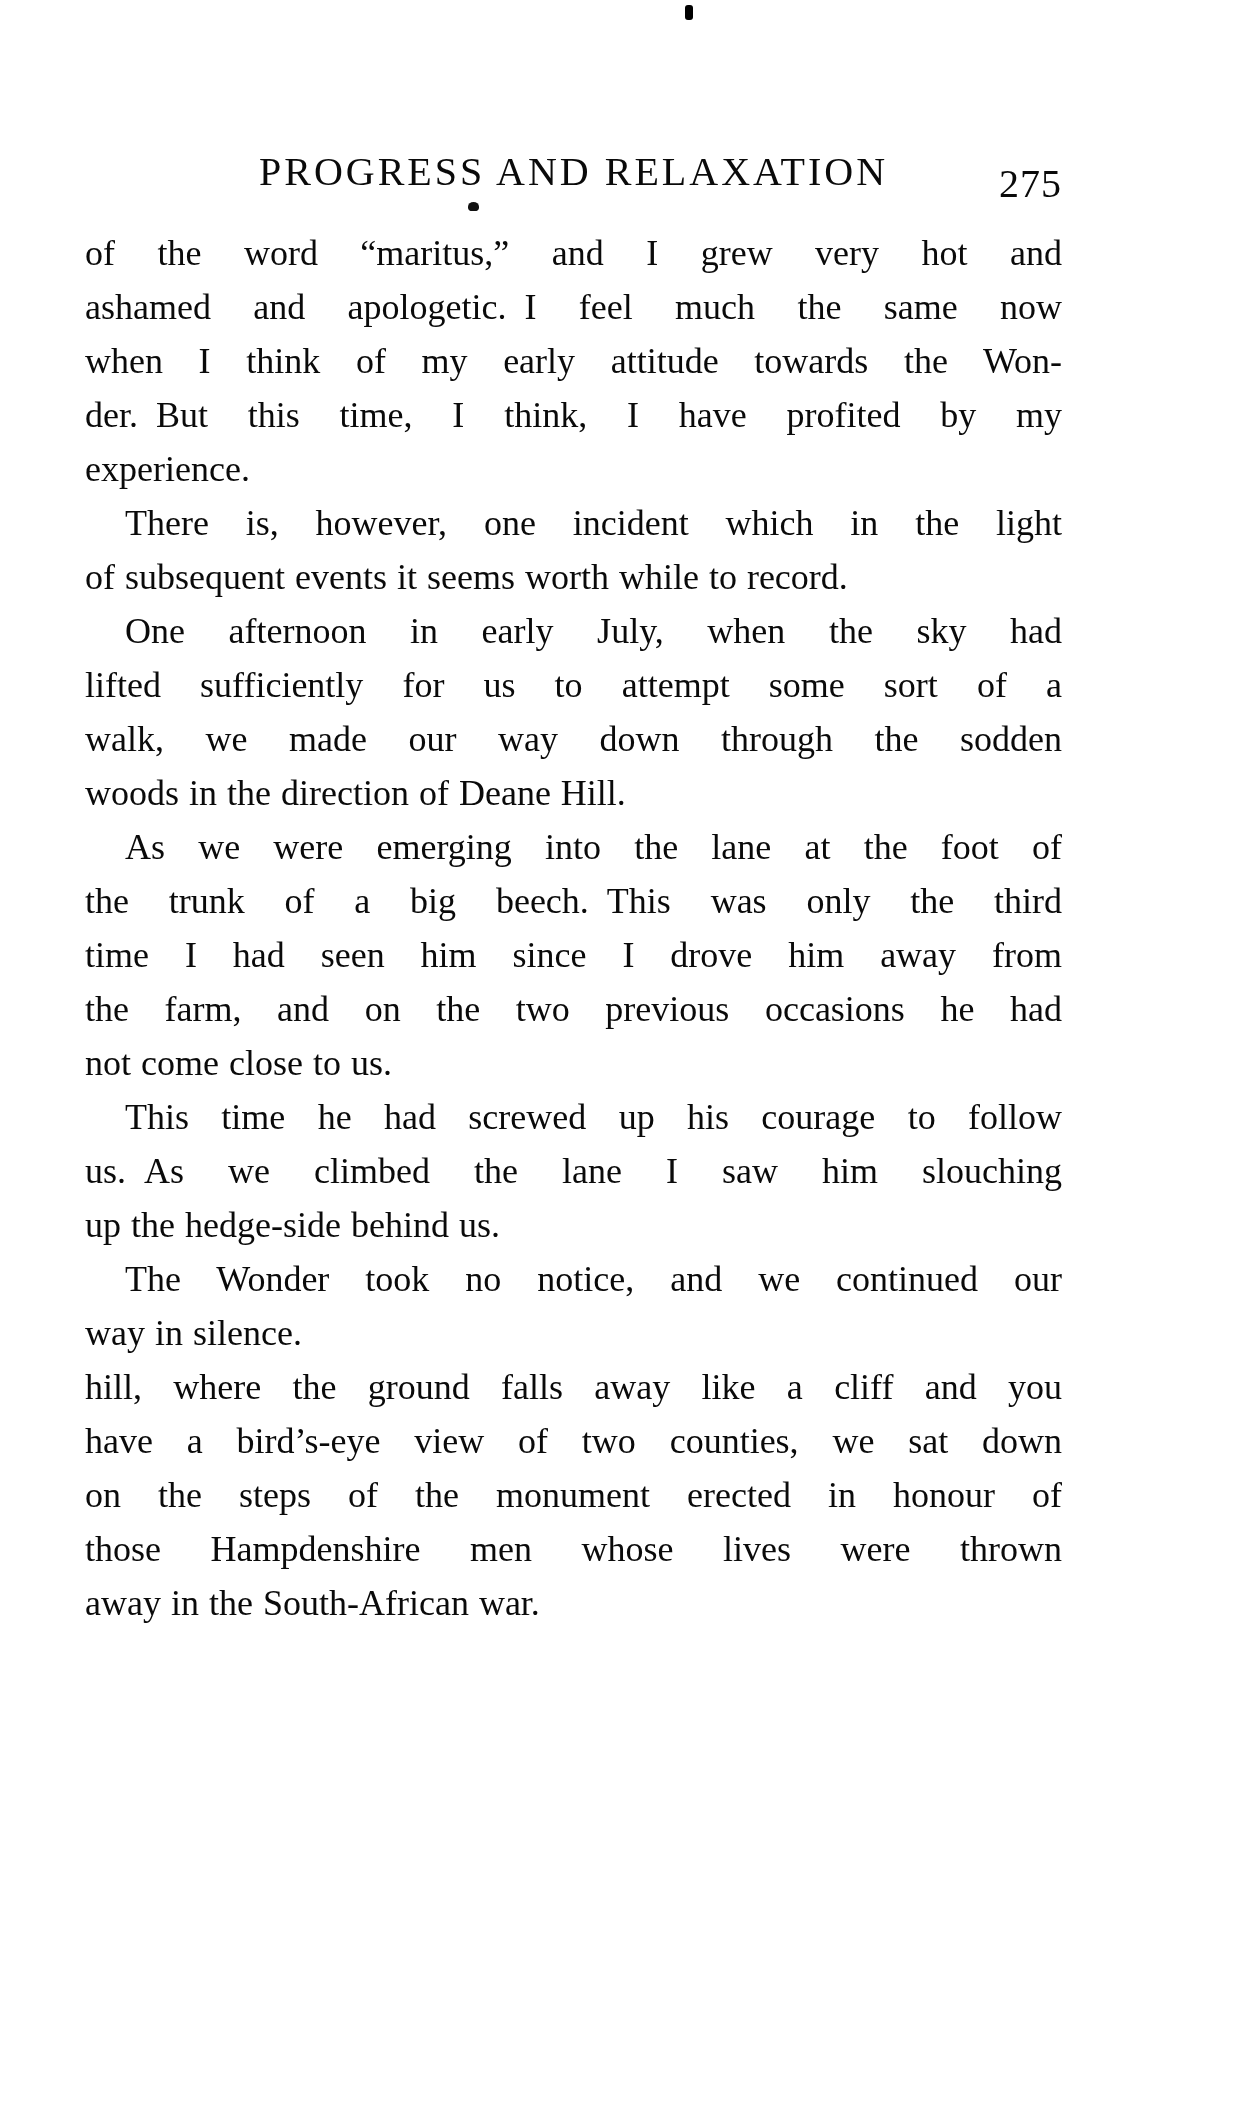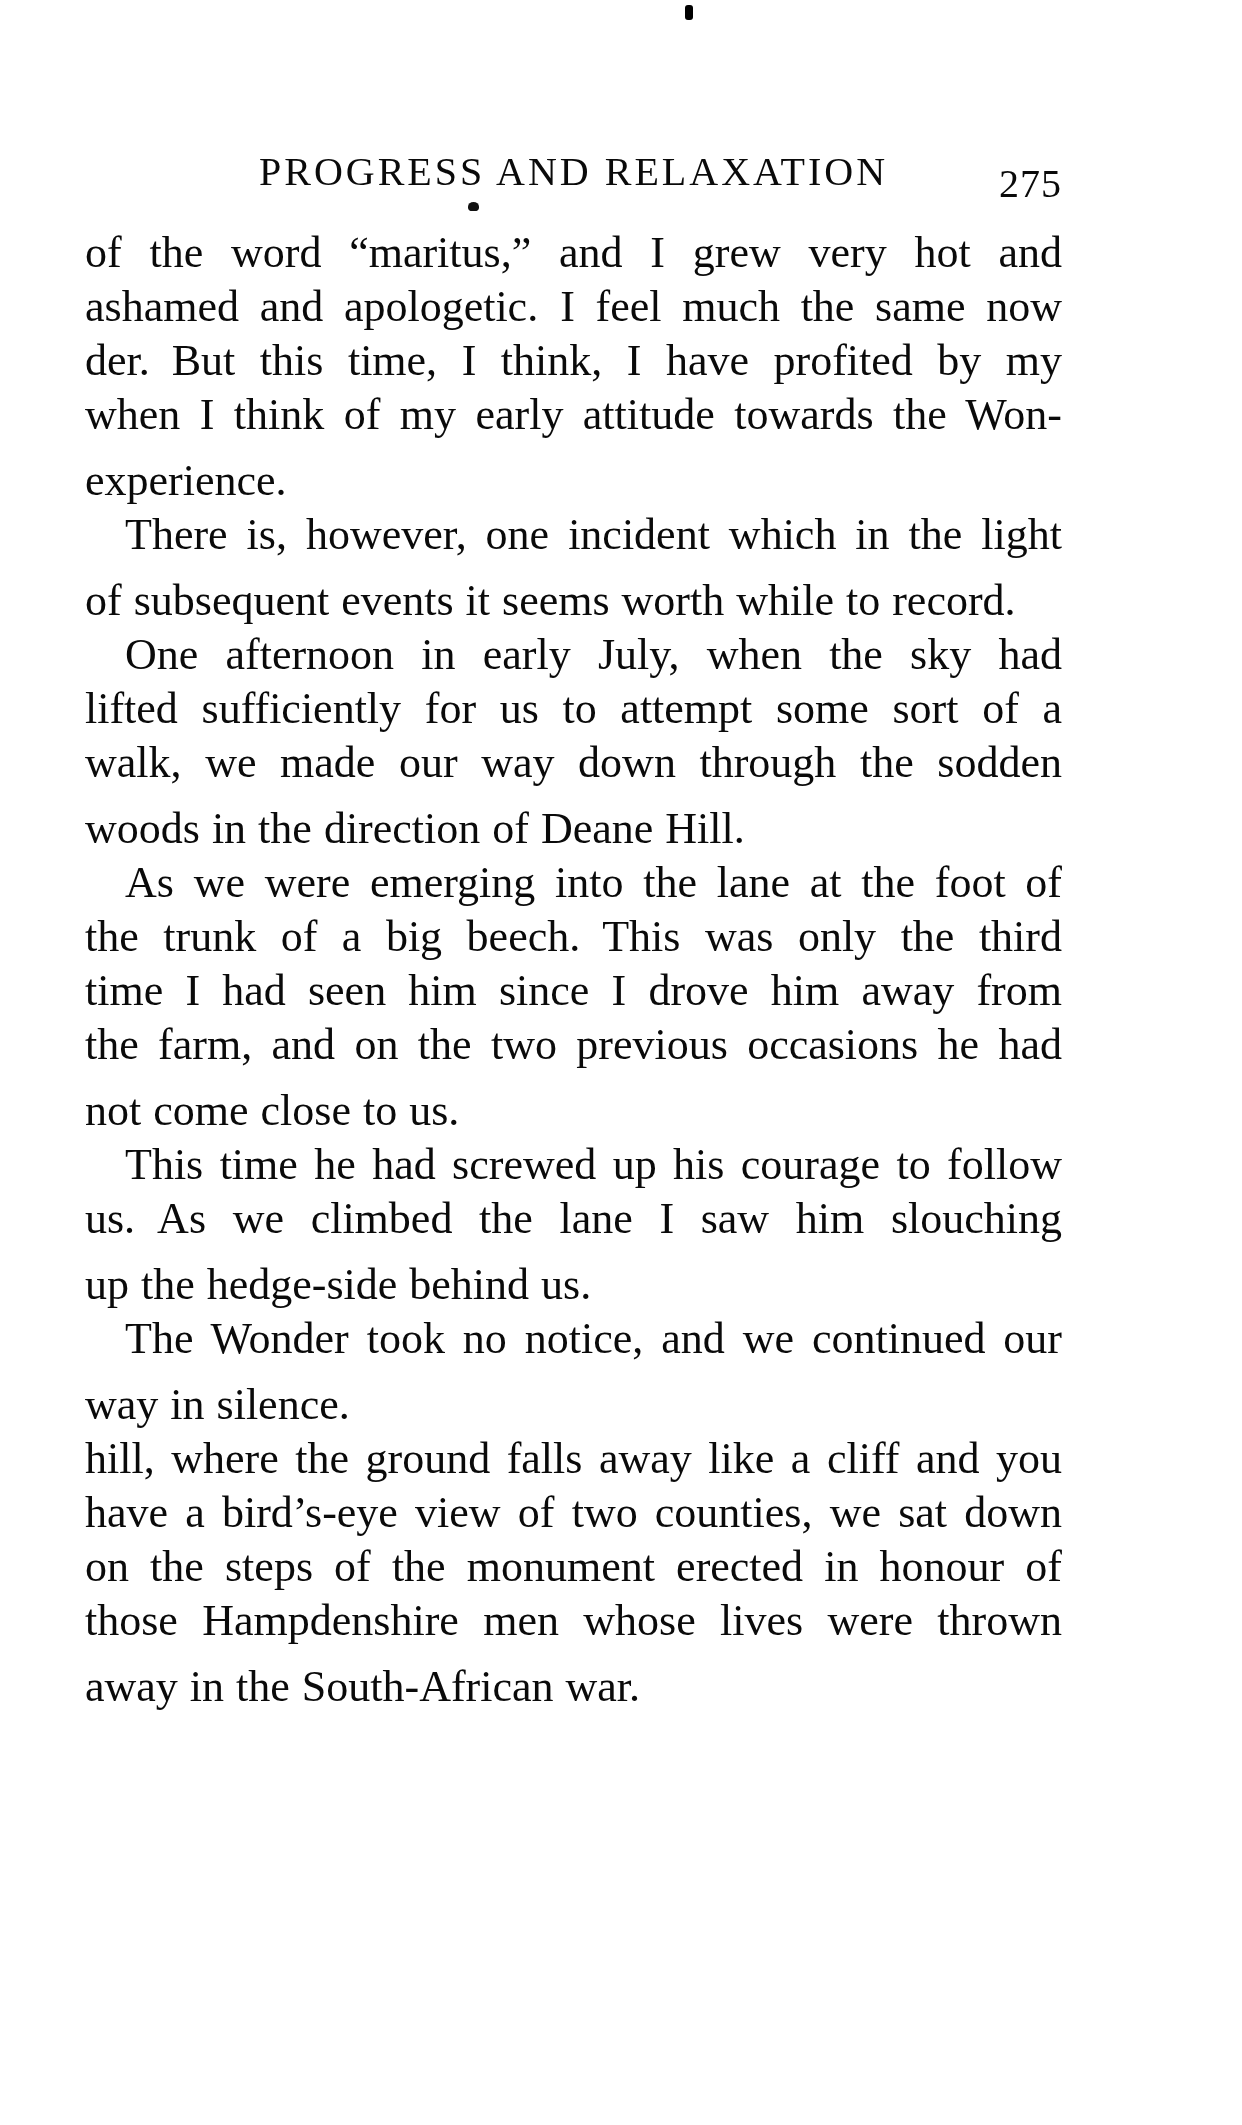--- a/index.html
+++ b/index.html
@@ -44,29 +44,28 @@
   
   .text-block {
     position: absolute;
     top: 226px;
     left: 85px;
     width: 977px;
   }
   .line {
     height: 54px;
     line-height: 54px;
-    font-size: 44px;
+    font-size: 36px;
     text-align: justify;
     text-align-last: justify;
     word-spacing: 1px;
     overflow: visible;
   }
   .line.end {
     text-align-last: left;
-    margin-top: 12px;
   }
   .line.ind {
     text-indent: 40px;
   }
   
   .speck-top {
     position: absolute;
     left: 685px;
     top: 5px;
     width: 8px;
@@ -94,22 +93,22 @@
   <div class="running-head">
     <span class="title">PROGRESS AND RELAXATION</span>
     <span class="folio">275</span>
   </div>
 
   <div class="speck-under-head"></div>
 
   <div class="text-block">
     <div class="line">of the word “maritus,” and I grew very hot and</div>
     <div class="line">ashamed and apologetic. I feel much the same now</div>
+    <div class="line">when I think of my early attitude towards the Won-</div>
     <div class="line">der. But this time, I think, I have profited by my</div>
-    <div class="line">when I think of my early attitude towards the Won-</div>
     <div class="line end">experience.</div>
     <div class="line ind">There is, however, one incident which in the light</div>
     <div class="line end">of subsequent events it seems worth while to record.</div>
     <div class="line ind">One afternoon in early July, when the sky had</div>
     <div class="line">lifted sufficiently for us to attempt some sort of a</div>
     <div class="line">walk, we made our way down through the sodden</div>
     <div class="line end">woods in the direction of Deane Hill.</div>
     <div class="line ind">As we were emerging into the lane at the foot of</div>
     <div class="line">the trunk of a big beech. This was only the third</div>
     <div class="line">time I had seen him since I drove him away from</div>

